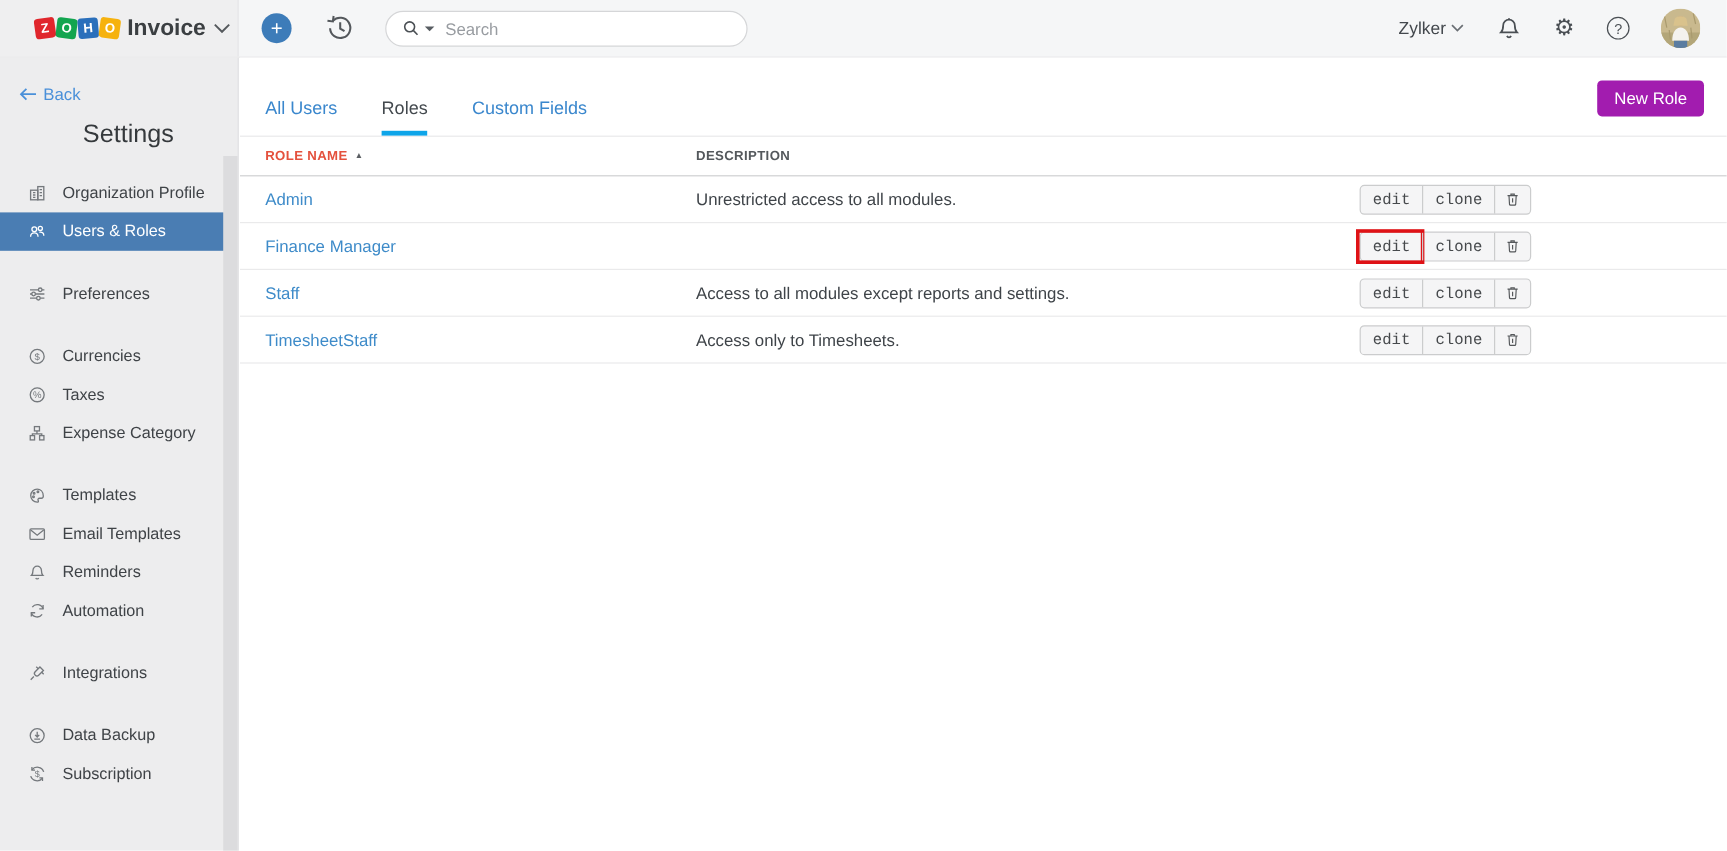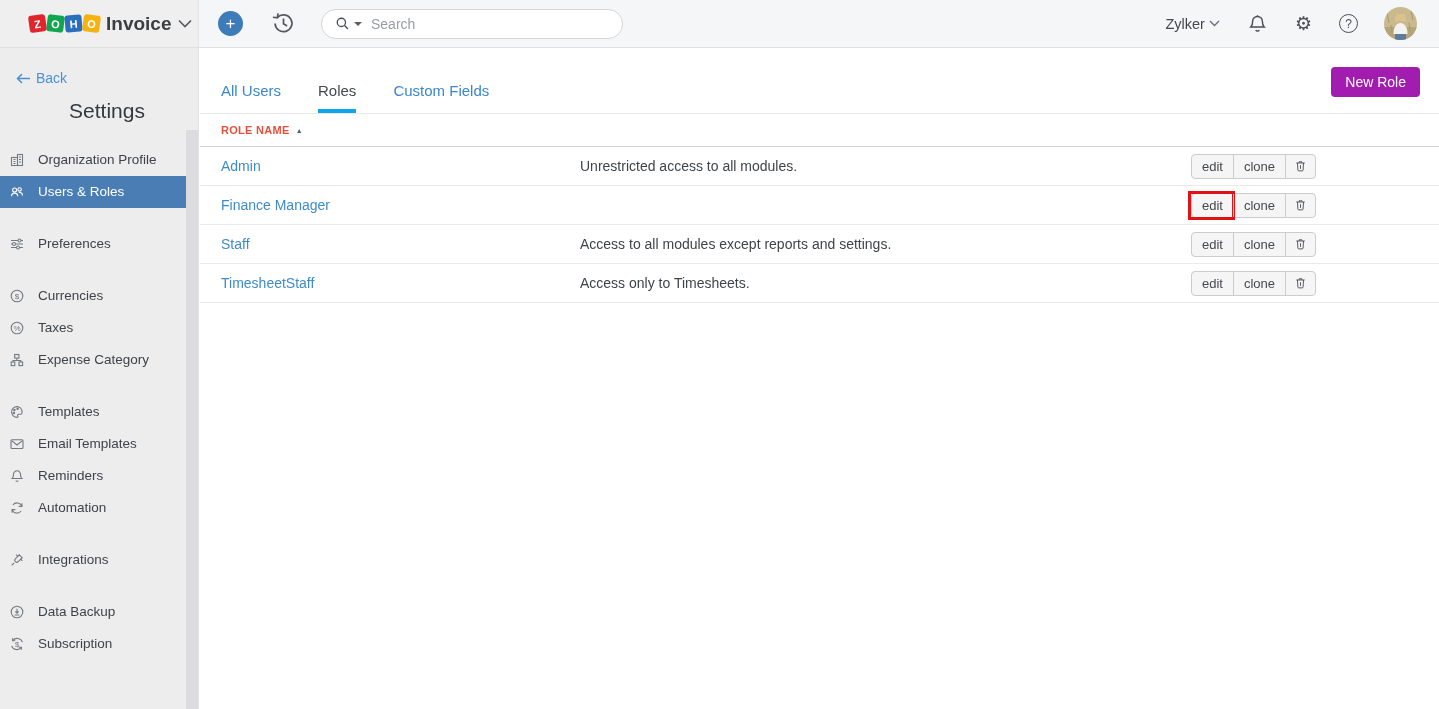--- a/index.html
+++ b/index.html
@@ -30,38 +30,38 @@
   .gear-glyph { font-size:19px; line-height:19px; }
   .help-circle { width:19px; height:19px; border:1.4px solid #4a4f54; border-radius:50%; font-size:12px; display:flex; align-items:center; justify-content:center; color:#4a4f54; }
   .avatar { margin-left:26px; width:33px; height:33px; border-radius:50%; overflow:hidden; cursor:pointer; }
 
   
   .sidebar { position:absolute; top:48px; left:0; width:199px; bottom:0; background:#ededee; border-right:1px solid #e2e2e3; }
   .back-link { display:inline-flex; align-items:center; gap:5px; margin:22px 0 0 16px; color:#4a90d9; font-size:14px; text-decoration:none; cursor:pointer; }
   .settings-title { margin:11px 0 0 16px; font-size:21px; font-weight:400; color:#35393c;text-align:center; }
   .nav { margin-top:21px; }
   .nav-group { margin-bottom:20px; }
-  .nav-item { width:187px; height:32px; display:flex; align-items:center; padding-left:9px; gap:13px; cursor:pointer; color:#3f4347; }
+  .nav-item { width:187px; height:32px; display:flex; align-items:center; padding-left:23px; gap:13px; cursor:pointer; color:#3f4347; }
   .nav-item .nv-icon { width:16px; height:16px; color:#75797d; display:flex; }
   .nav-item .nv-label { font-size:13.5px; }
   .nav-item.selected { background:#4a7db3; color:#fff; }
   .nav-item.selected .nv-icon { color:#fff; }
   .scroll-track { position:absolute; top:82px; bottom:0; right:0; width:12px; background:#dcdcde; }
 
   
   .main { position:absolute; top:48px; left:200px; right:0; bottom:0; background:#fff; }
   .tabs-bar { height:66px; border-bottom:1px solid #e9e9ea; position:relative; display:flex; align-items:flex-end; padding-left:21px; }
   .tab { font-size:15px; padding-bottom:14px; margin-right:37px; color:#3a87cd; cursor:pointer; }
   .tab.active { color:#43494e; padding-bottom:10px; border-bottom:4px solid #0ea5e9; cursor:default; }
   .new-role-btn { position:absolute; right:19px; top:19px; height:30px; padding:0 14px; background:#a21caf; color:#fff; font-size:14px; border:none; border-radius:4px; cursor:pointer; font-family:inherit; }
 
   .thead { height:33px; display:flex; align-items:center; border-bottom:1px solid #cfd0d2; font-size:11px; font-weight:bold; letter-spacing:.3px; color:#54585c; }
   .col-name { width:380px; padding-left:21px; }
   .col-desc { flex:1; }
-  .col-actions { width:248px; }
+  .col-actions { width:306px;font-family:Liberation Mono, monospace; }
   .thead .col-name { color:#e4513d; display:flex; align-items:center; gap:6px; }
   .sort-asc { font-size:7px; color:#5a5e62; }
 
   .trow { height:39px; display:flex; align-items:center; border-bottom:1px solid #eaeaeb; font-size:14px; }
   .role-link { color:#3e8bc9; text-decoration:none; cursor:pointer; }
   .desc-text { color:#3f4449; }
 
   .btn-group { display:inline-flex; height:25px; border:1px solid #cbcccd; border-radius:4px; background:#f5f5f6; }
   .seg { display:flex; align-items:center; padding:0 10px; font-size:13px; color:#46494c; cursor:pointer; position:relative; }
   .seg + .seg { border-left:1px solid #cbcccd; }
@@ -304,20 +304,21 @@
         </div>
       <button class="new-role-btn">New Role</button>
     </div>
 
     <div>
       <div class="thead">
         <div class="col-name">
           <span>ROLE NAME</span>
           <span class="sort-asc">▲</span>
         </div>
+        <div class="col-desc">DESCRIPTION</div>
         <div class="col-actions"></div>
       </div>
       <div id="rows">
           <div class="trow">
             <div class="col-name"><a class="role-link">Admin</a></div>
             <div class="col-desc"><span class="desc-text">Unrestricted access to all modules.</span></div>
             <div class="col-actions"><div class="btn-group">
                 <span class="seg seg-edit">edit</span>
                 <span class="seg">clone</span>
                 <span class="seg seg-trash">

